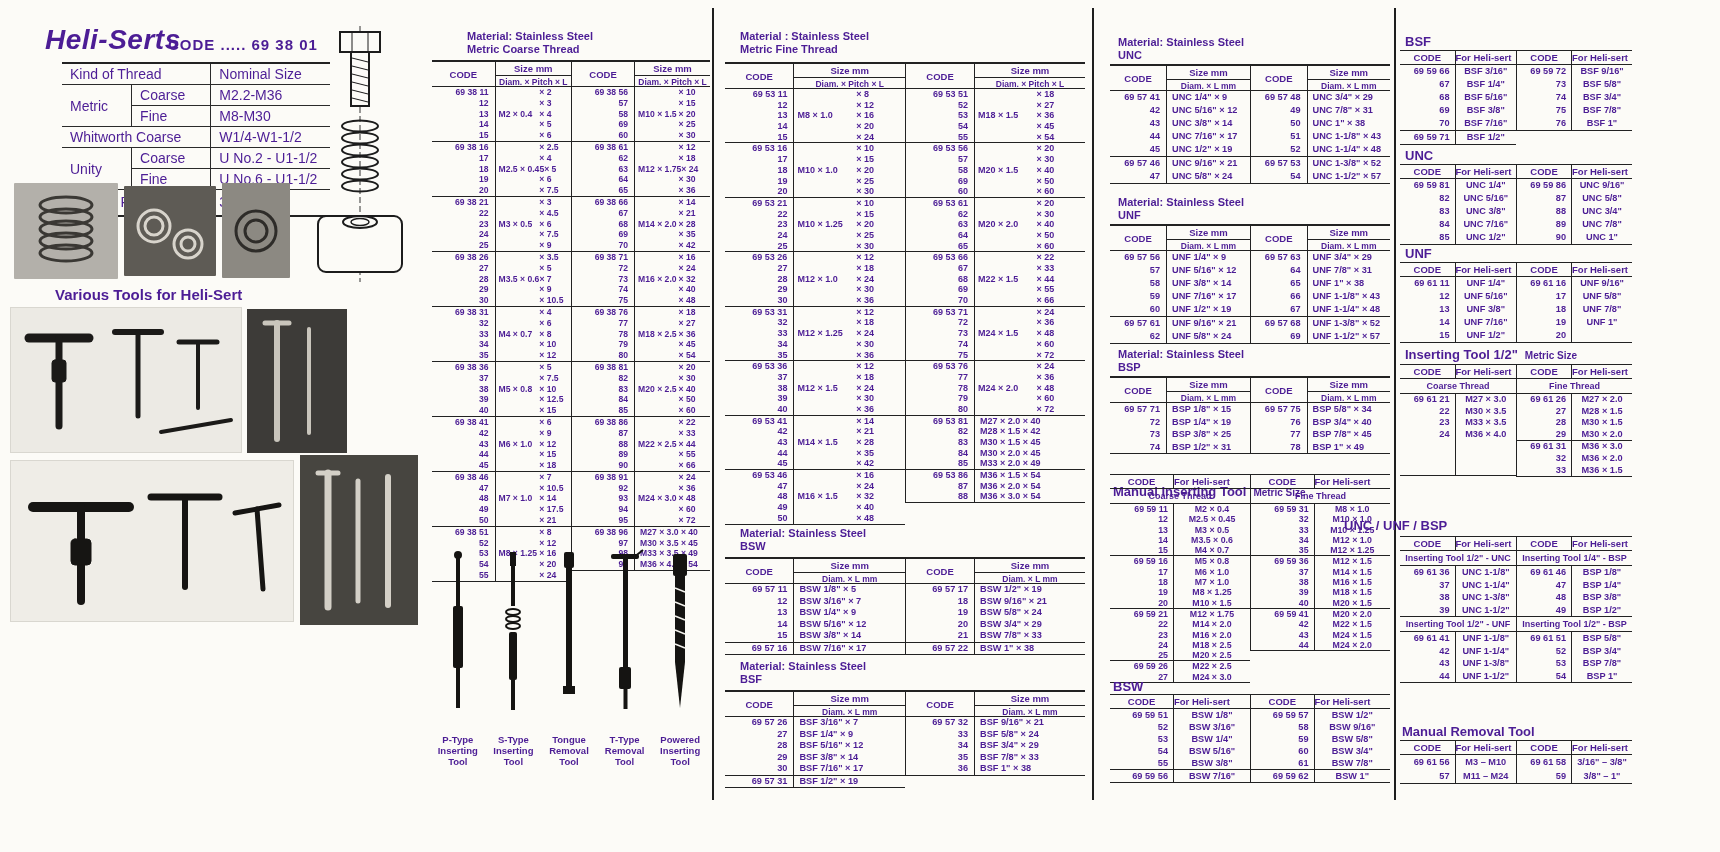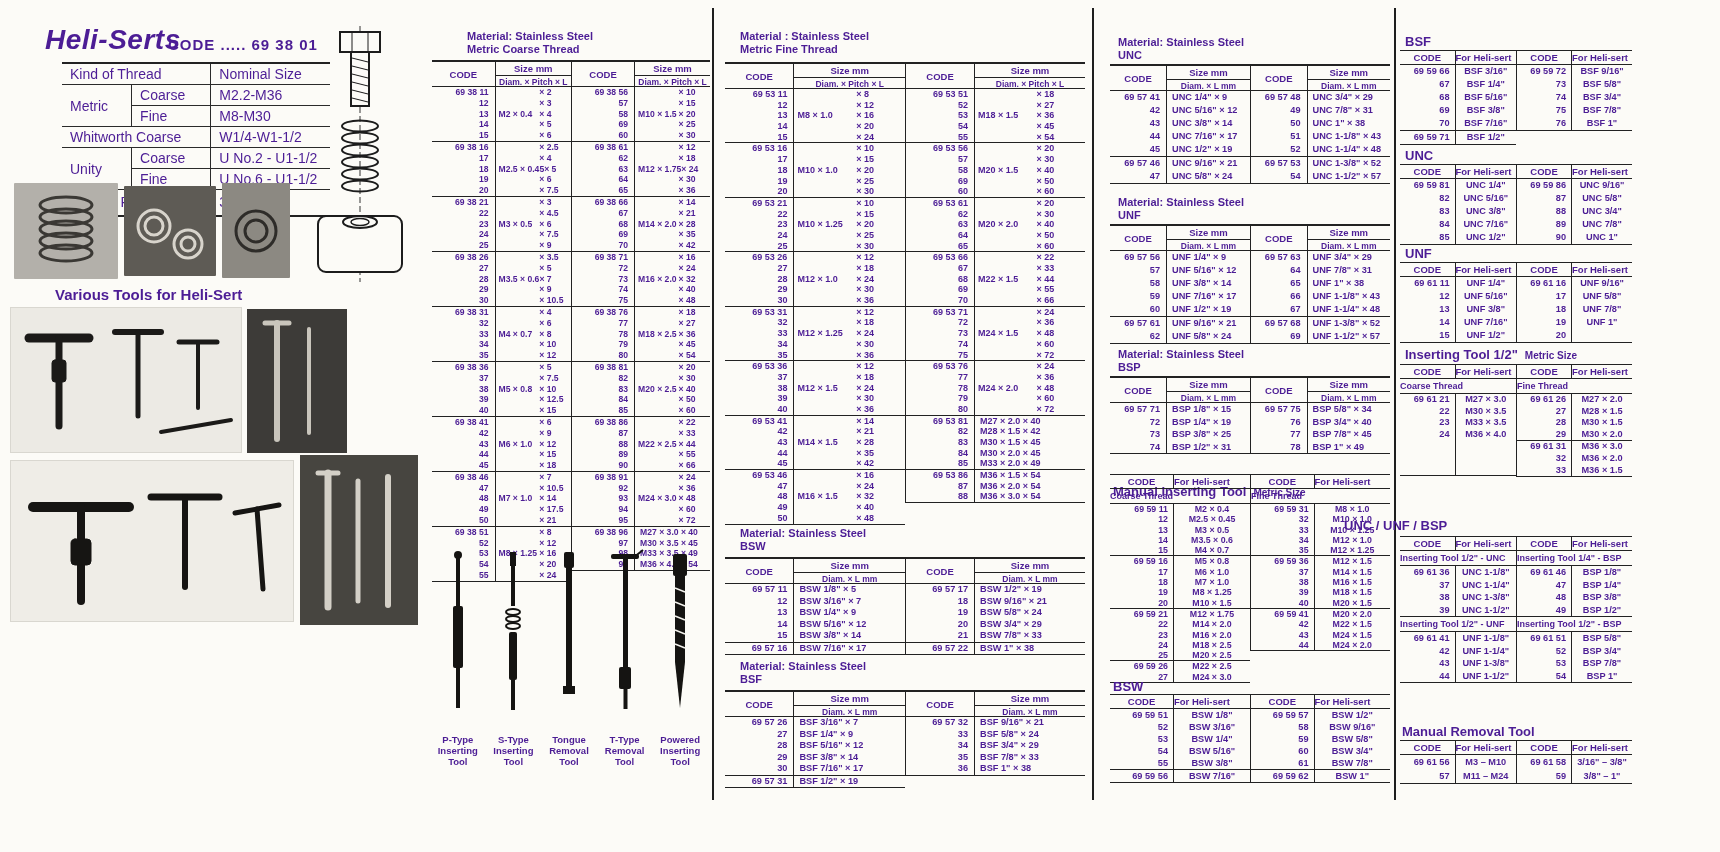--- a/index.html
+++ b/index.html
@@ -41,21 +41,21 @@
   .c-size .plain{padding-left:5px;white-space:nowrap}
 
   
   .ttable{position:absolute;font-weight:bold}
   .t-head{display:flex;border-top:1.5px solid #222;border-bottom:1.5px solid #222;height:15px;line-height:14px;font-size:9.5px}
   .t-head-half{width:50%;display:flex}
   .t-head-half + .t-head-half{border-left:1.5px solid #222}
   .t-head .hc{width:var(--cw);text-align:center}
   .t-head .hf{flex:1;border-left:1px solid #222;text-align:left}
   .t-sub{display:flex;border-bottom:1px solid #222;height:15px;line-height:14px;font-size:9px}
-  .t-sub .sc{width:50%;}
+  .t-sub .sc{width:50%;text-align:center}
   .t-sub .sc + .sc{border-left:1.5px solid #222}
   .t-body{display:flex;align-items:flex-start}
   .t-half{width:50%}
   .t-half + .t-half{border-left:1.5px solid #222}
   .t-group{border-bottom:1.5px solid #222}
   .t-row{display:flex;height:var(--rh);line-height:var(--rh);font-size:var(--fs)}
   .t-row .c-code{width:var(--cw);text-align:right;padding-right:5px}
   .t-row .c-for{flex:1;border-left:1px solid #222;text-align:center;white-space:nowrap}
 
   

